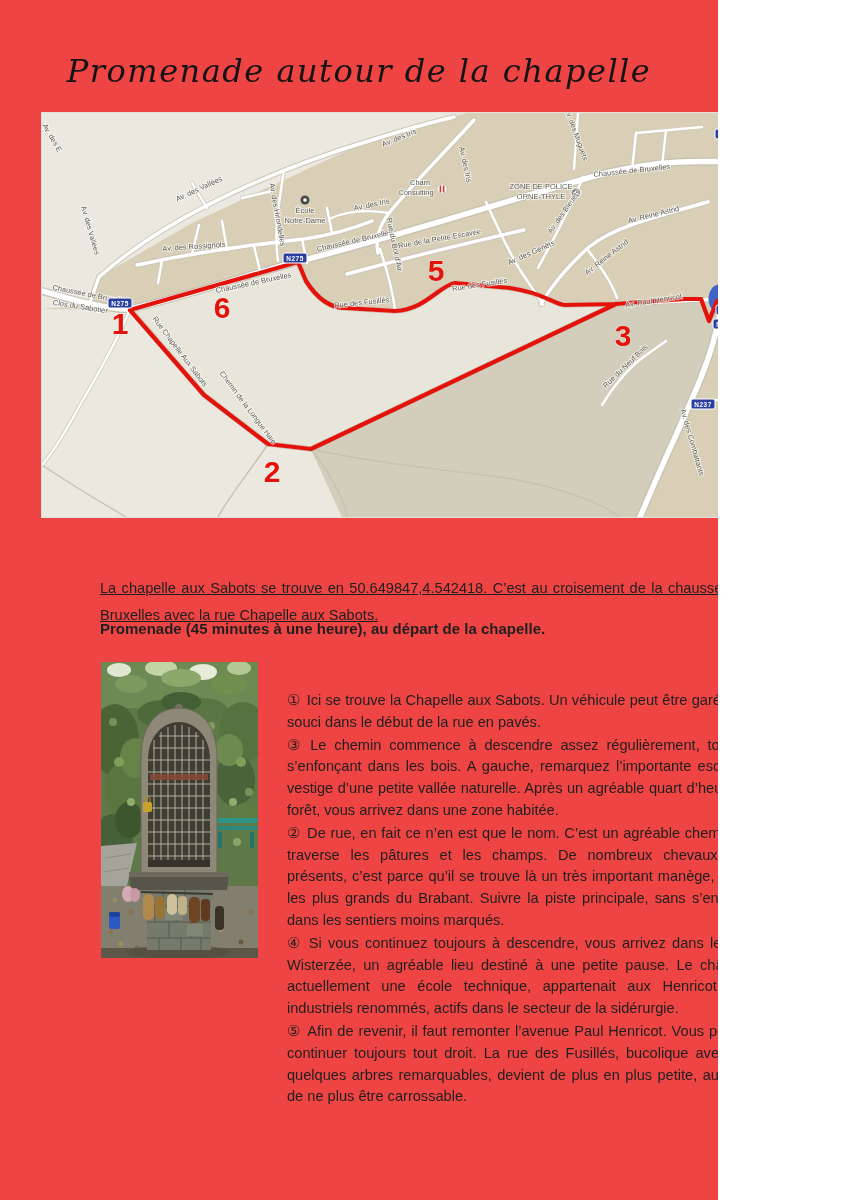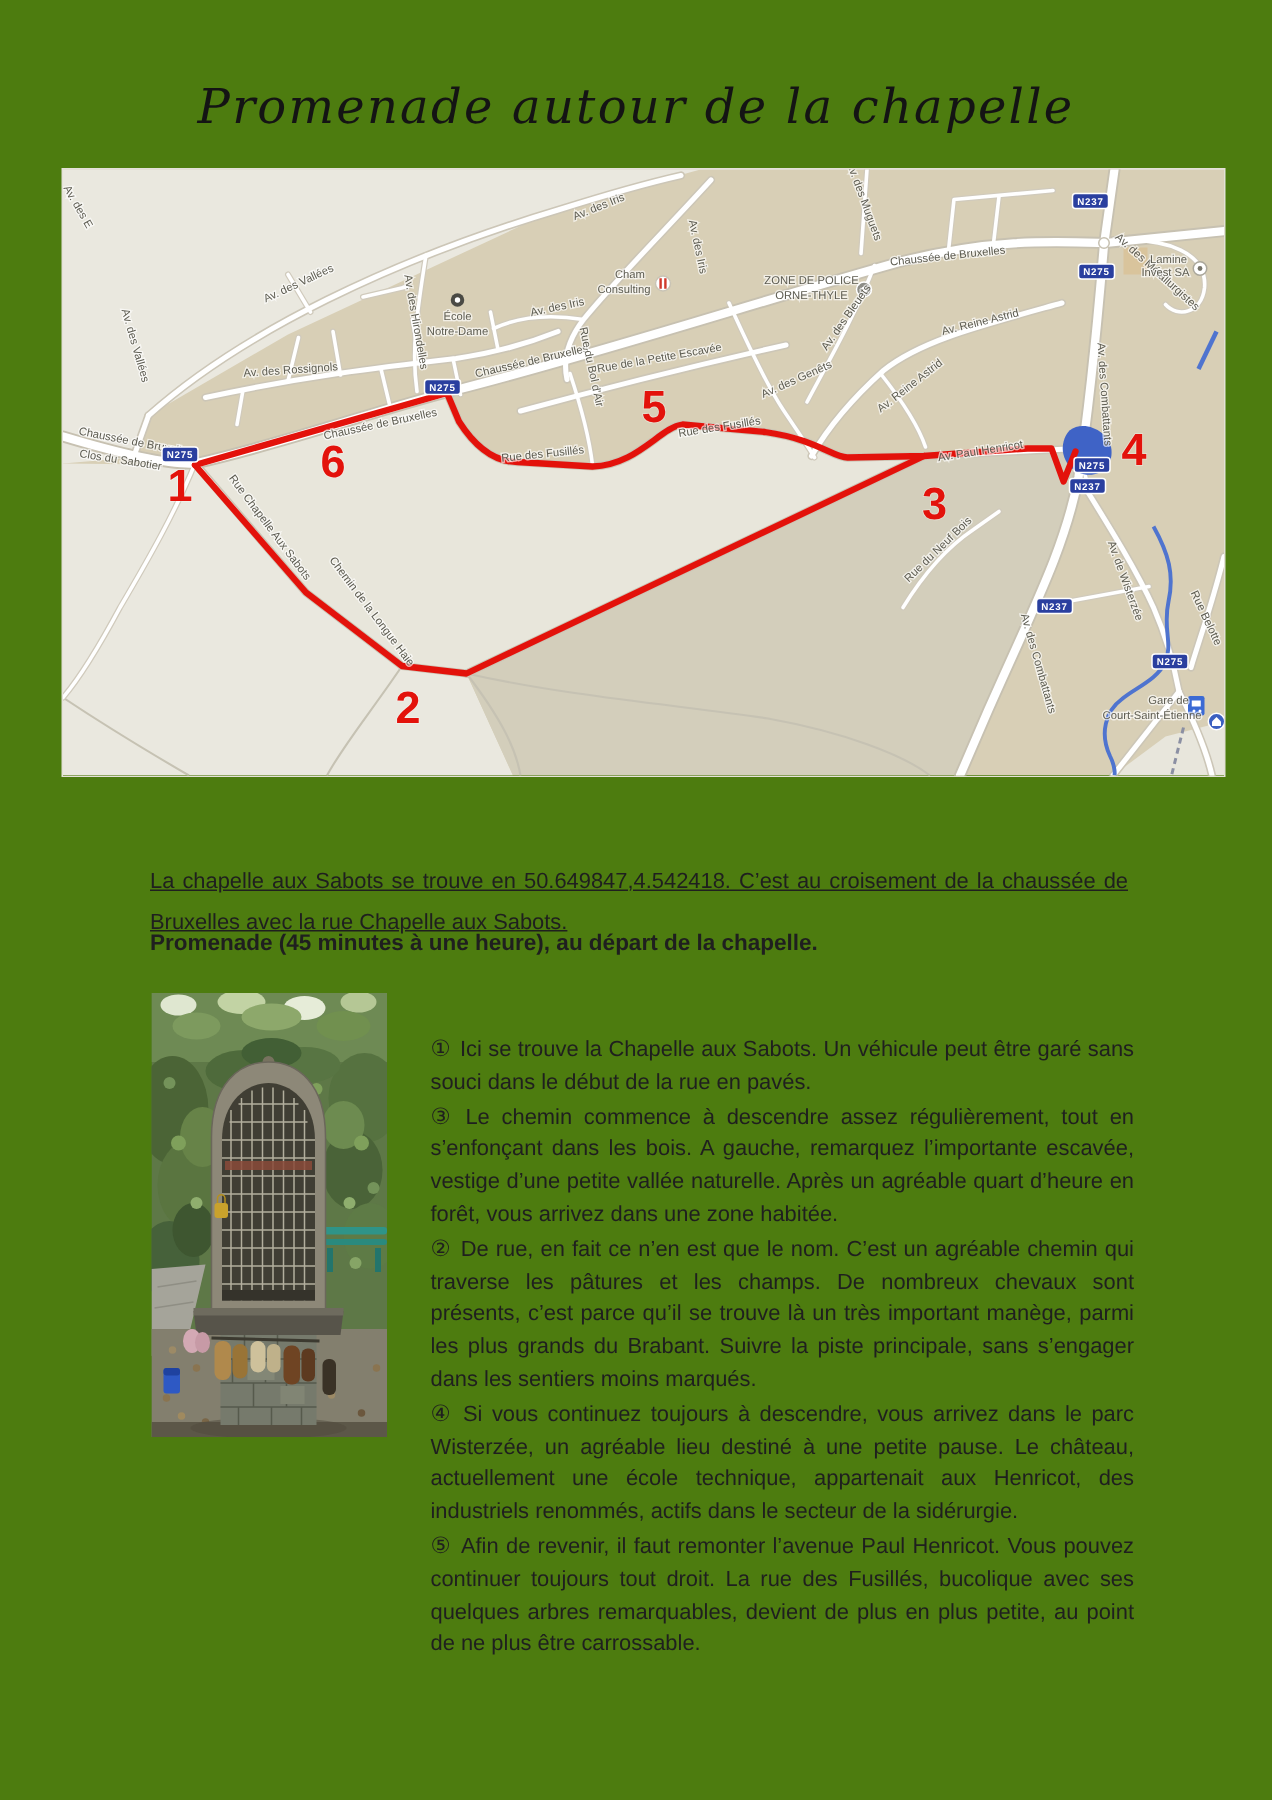--- a/index.html
+++ b/index.html
@@ -1,16 +1,16 @@
 <!DOCTYPE html>
 <html><head>
 <meta charset="utf-8">
 <style>
   html,body{margin:0;padding:0;background:#ffffff;}
-  .page{position:relative;width:848px;height:1200px;background:#4d7c0f;overflow:hidden;
+  .page{position:relative;width:718px;height:1200px;background:#ef4444;overflow:hidden;
         font-family:"Liberation Sans",sans-serif;color:#1f1f1f;}
   .title{position:absolute;left:0;top:52px;width:100%;text-align:center;
          font-family:"DejaVu Serif",serif;font-style:italic;font-weight:500;
          font-size:32px;letter-spacing:1.5px;color:#141414;}
   .map-wrap{position:absolute;left:42px;top:113px;width:774px;height:404px;
             box-shadow:0 0 0 1px #e4e1d8;}
   .map-wrap svg{display:block;}
   .mlabel{font-family:"Liberation Sans",sans-serif;font-size:7.5px;fill:#5c5b50;
           text-anchor:middle;paint-order:stroke;stroke:rgba(255,255,255,.65);stroke-width:1.8px;}
   .badge-rect{fill:#2a3f9f;stroke:#ffffff;stroke-width:1;}

